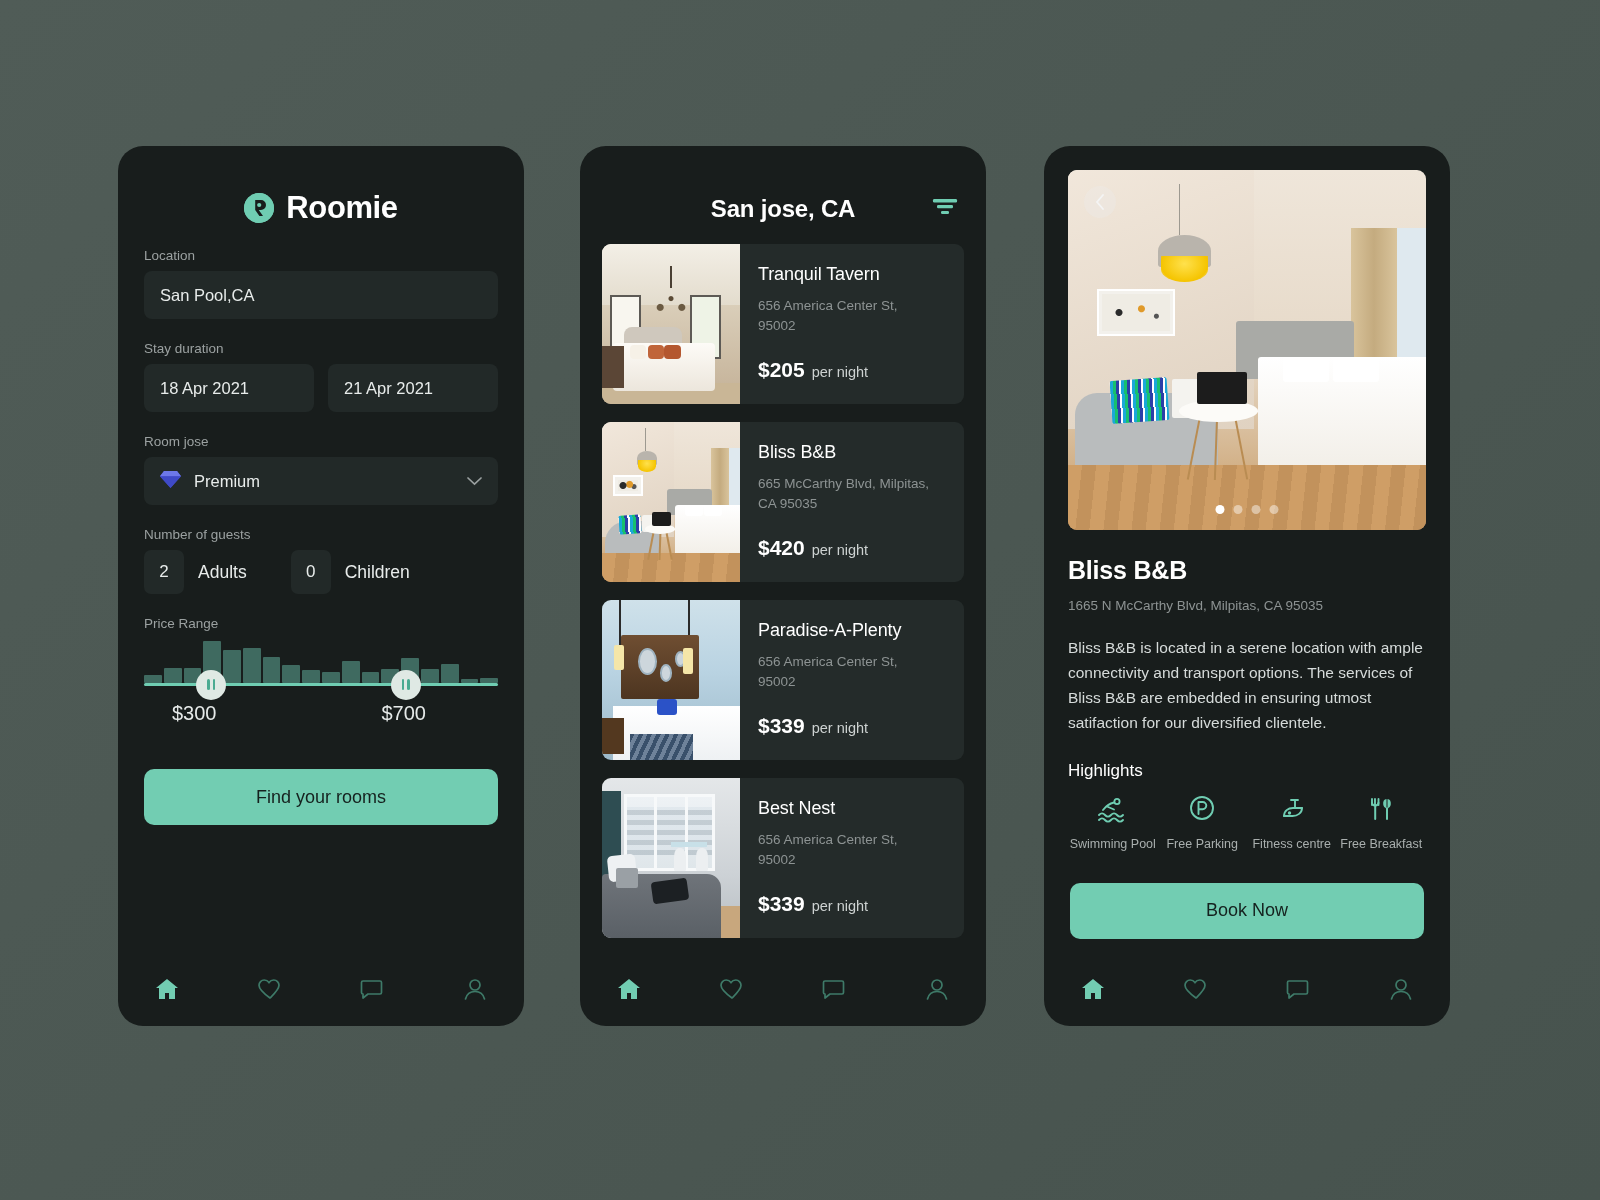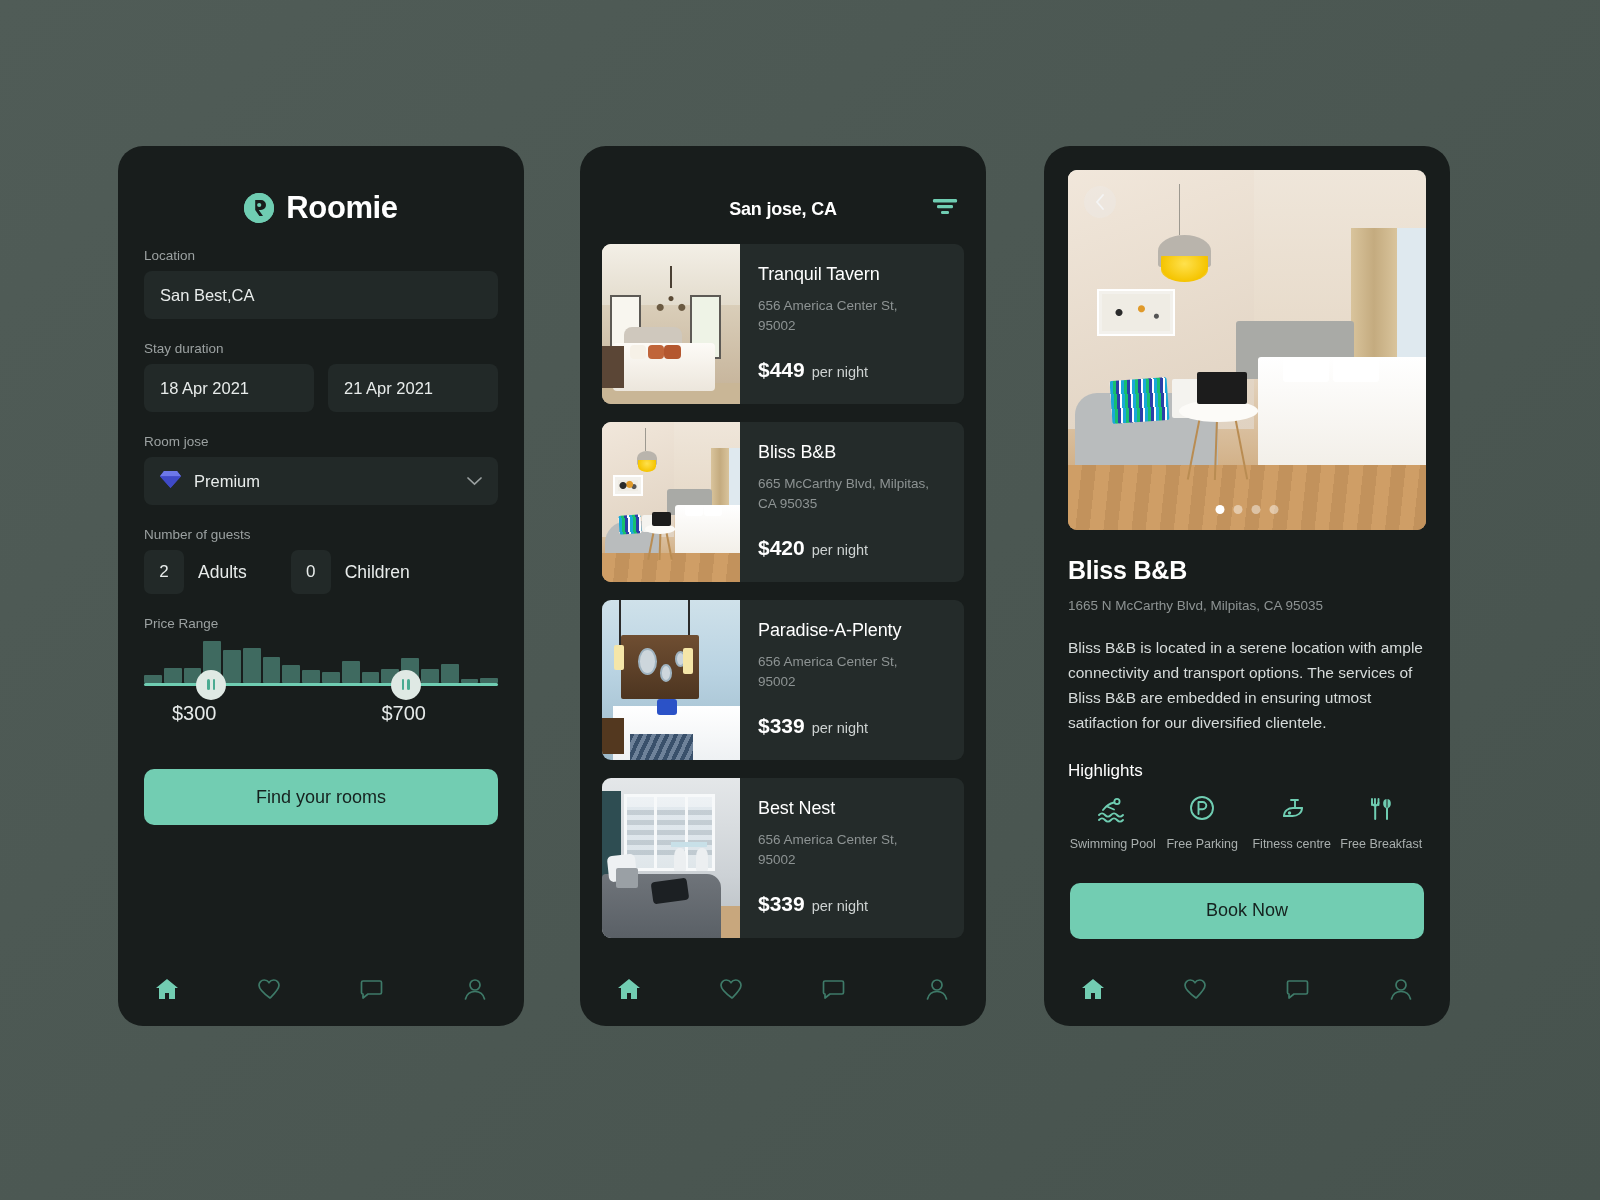--- a/index.html
+++ b/index.html
@@ -112,21 +112,21 @@
     display: flex; align-items: center; justify-content: space-between;
     padding: 0 34px;
   }
   .nav-item { width: 30px; height: 30px; display:flex; align-items:center; justify-content:center; }
 
   
   .results-head {
     position: relative; height: 70px; display:flex; align-items:center; justify-content:center;
     margin-top: 28px;
   }
-  .results-title { font-size: 18px; font-weight: 700; color: #fff; letter-spacing: -0.2px; }
+  .results-title { font-size: 24px; font-weight: 700; color: #fff; letter-spacing: -0.2px; }
   .filter-icon { position:absolute; right: 28px; top: 50%; transform: translateY(-50%); }
 
   .card {
     display: flex; margin: 0 22px 18px 22px; background: #242b2a;
     border-radius: 9px; overflow: hidden; height: 160px;
   }
   .card-thumb { width: 138px; flex: 0 0 138px; position: relative; overflow: hidden; }
   .card-body { flex: 1; padding: 20px 34px 0 18px; display:flex; flex-direction: column; }
   .card-name { font-size: 18px; color: #fff; font-weight: 400; letter-spacing: -0.1px; }
   .card-addr { font-size: 13.5px; color: #8d9393; margin-top: 11px; line-height: 1.45; }
@@ -271,21 +271,21 @@
           <circle cx="15" cy="15" r="15" fill="#6fcdb2"></circle>
           <path d="M11 7h6a5 5 0 0 1 0 10h-2.2l4.2 6h-3.6l-4.2-6V7z" fill="#181d1c"></path>
           <circle cx="15.2" cy="12" r="2.1" fill="#6fcdb2"></circle>
         </svg>
       </div>
       <div class="brand-name">Roomie</div>
     </div>
 
 
     <div class="field-label">Location</div>
-    <div class="input-box">San Best,CA</div>
+    <div class="input-box">San Pool,CA</div>
 
     <div class="field-label">Stay duration</div>
     <div class="row2">
       <div class="input-box">18 Apr 2021</div>
       <div class="input-box">21 Apr 2021</div>
     </div>
 
     <div class="field-label">Room jose</div>
     <div class="select-box">
       <span>
@@ -407,21 +407,21 @@
               <div class="pil a"></div>
               <div class="pil b"></div>
               <div class="pil c"></div>
               <div class="dres"></div>
             </div>
           </div>
           <div class="card-body">
             <div class="card-name">Tranquil Tavern</div>
             <div class="card-addr">656 America Center St, 95002</div>
             <div class="card-price">
-              <b>$449</b>
+              <b>$205</b>
               <s>per night</s>
             </div>
           </div>
         </div>
         <div class="card">
           <div class="card-thumb">
             <div class="ph t2">
               <div class="wall"></div>
               <div class="winw"></div>
               <div class="curt"></div>

